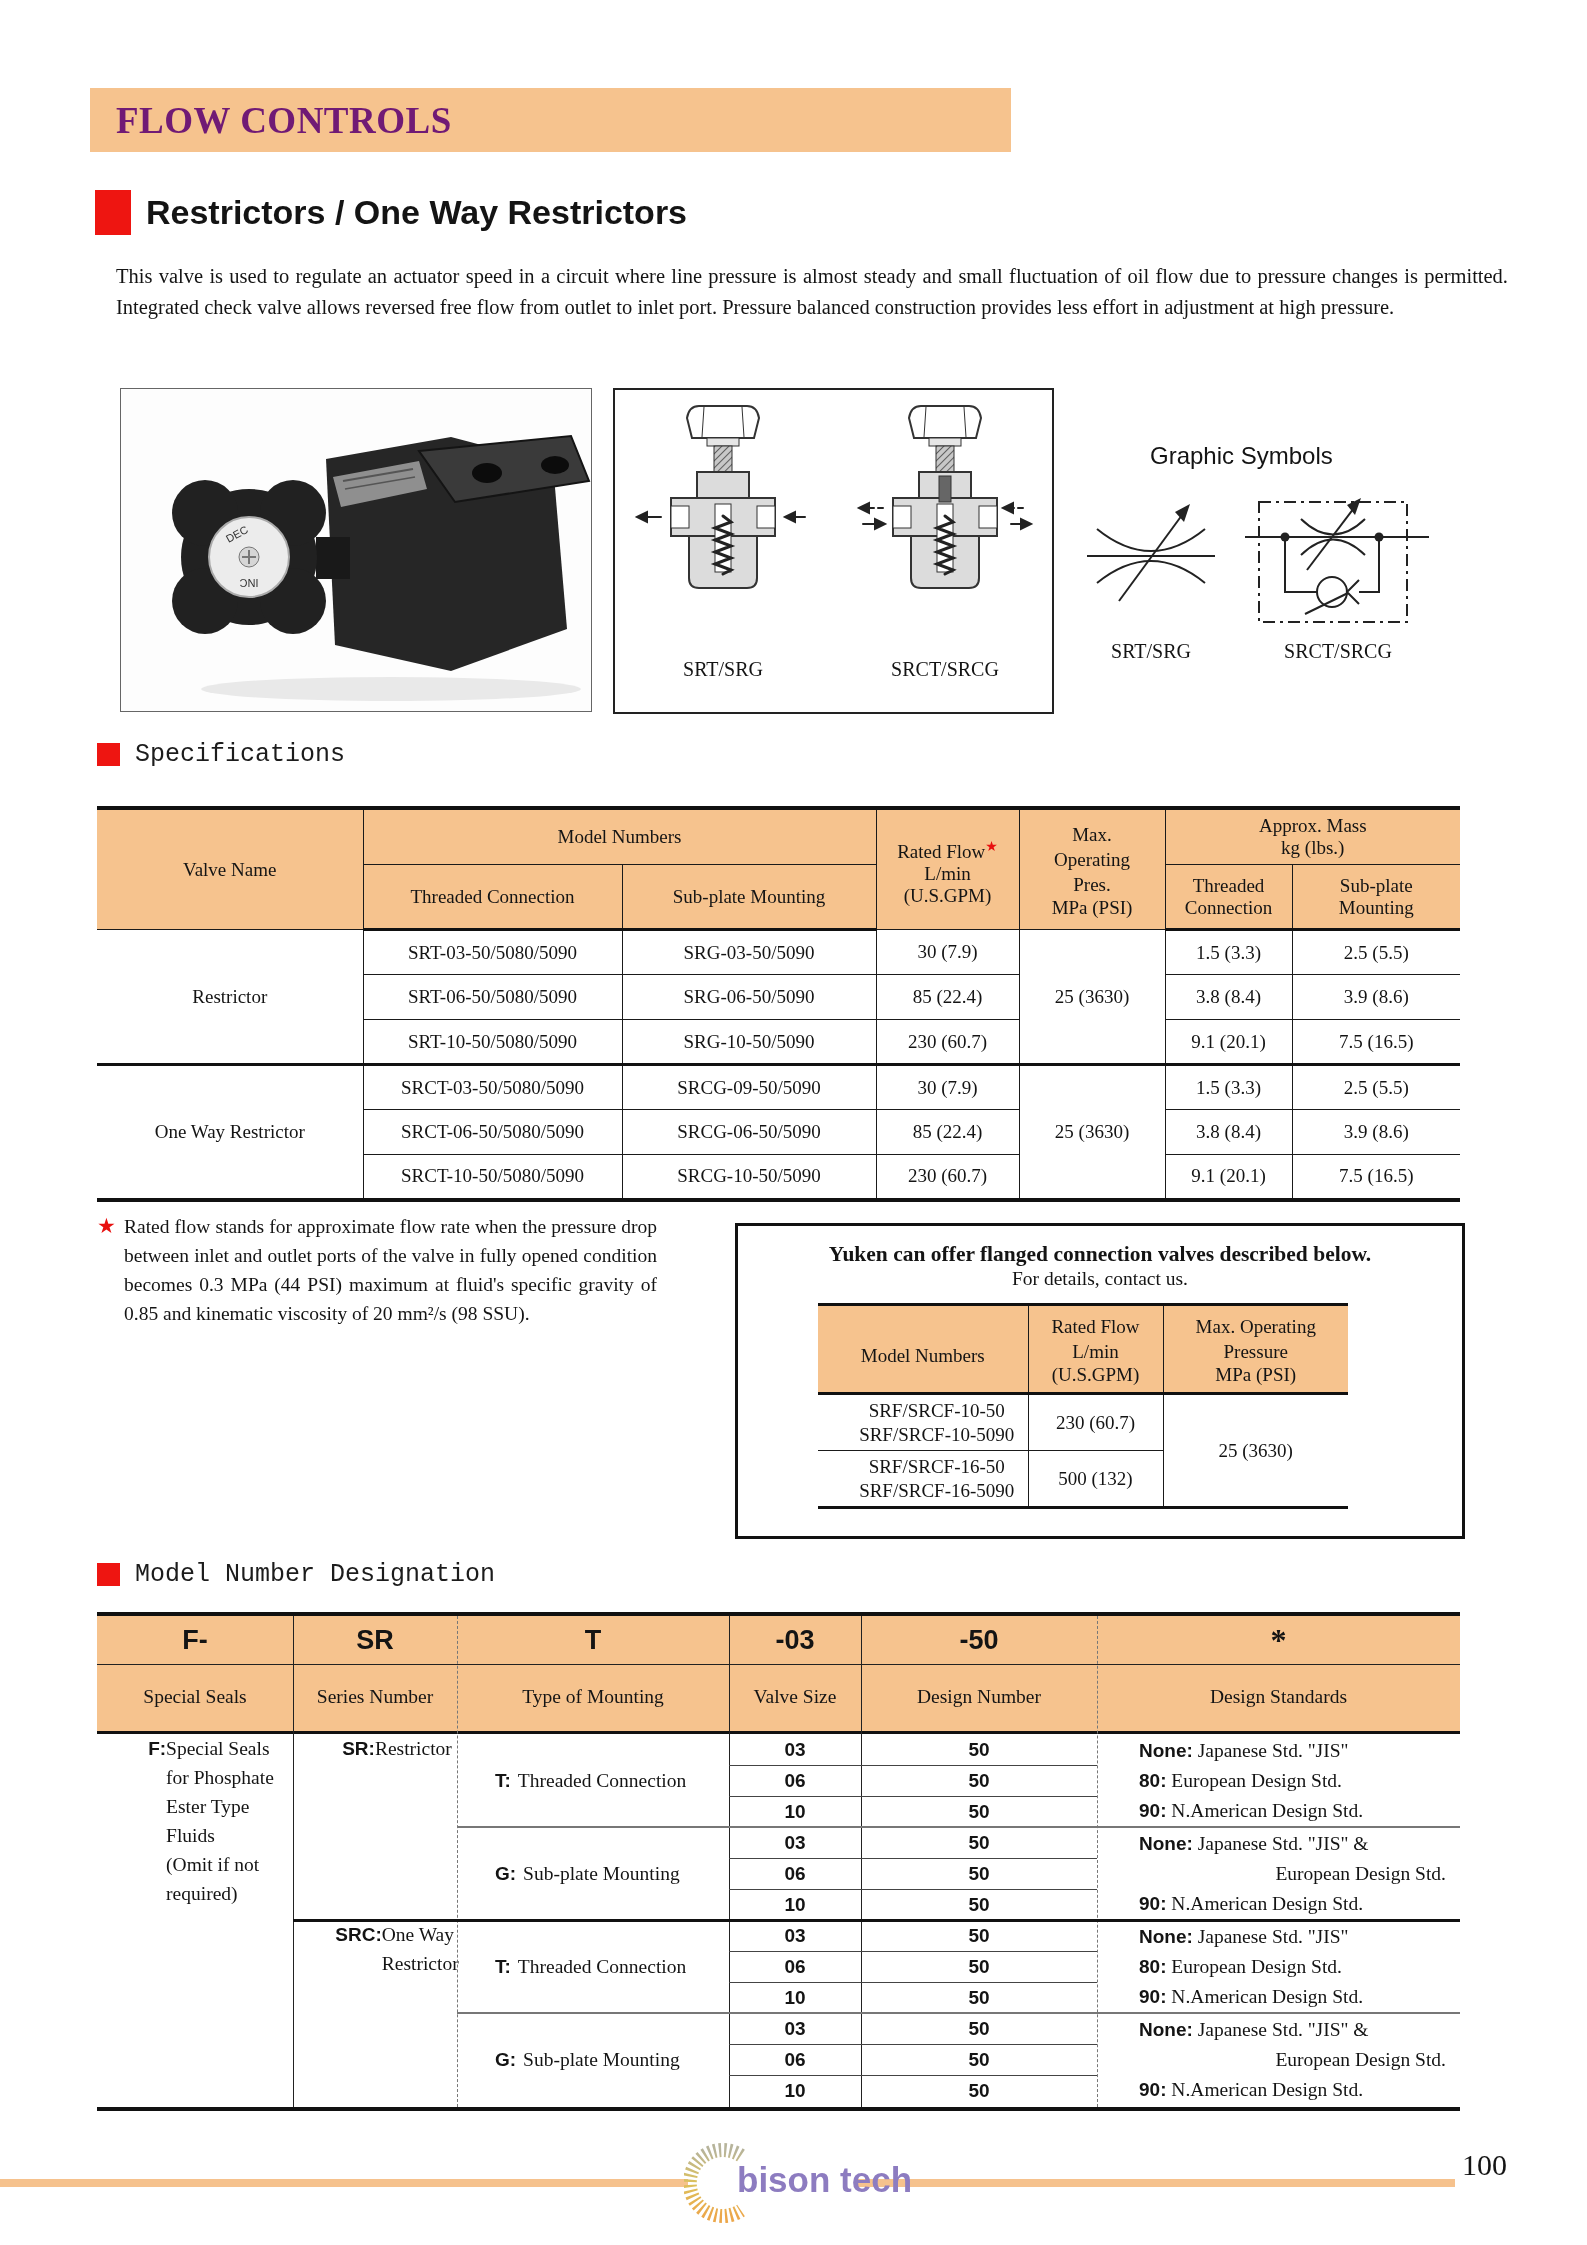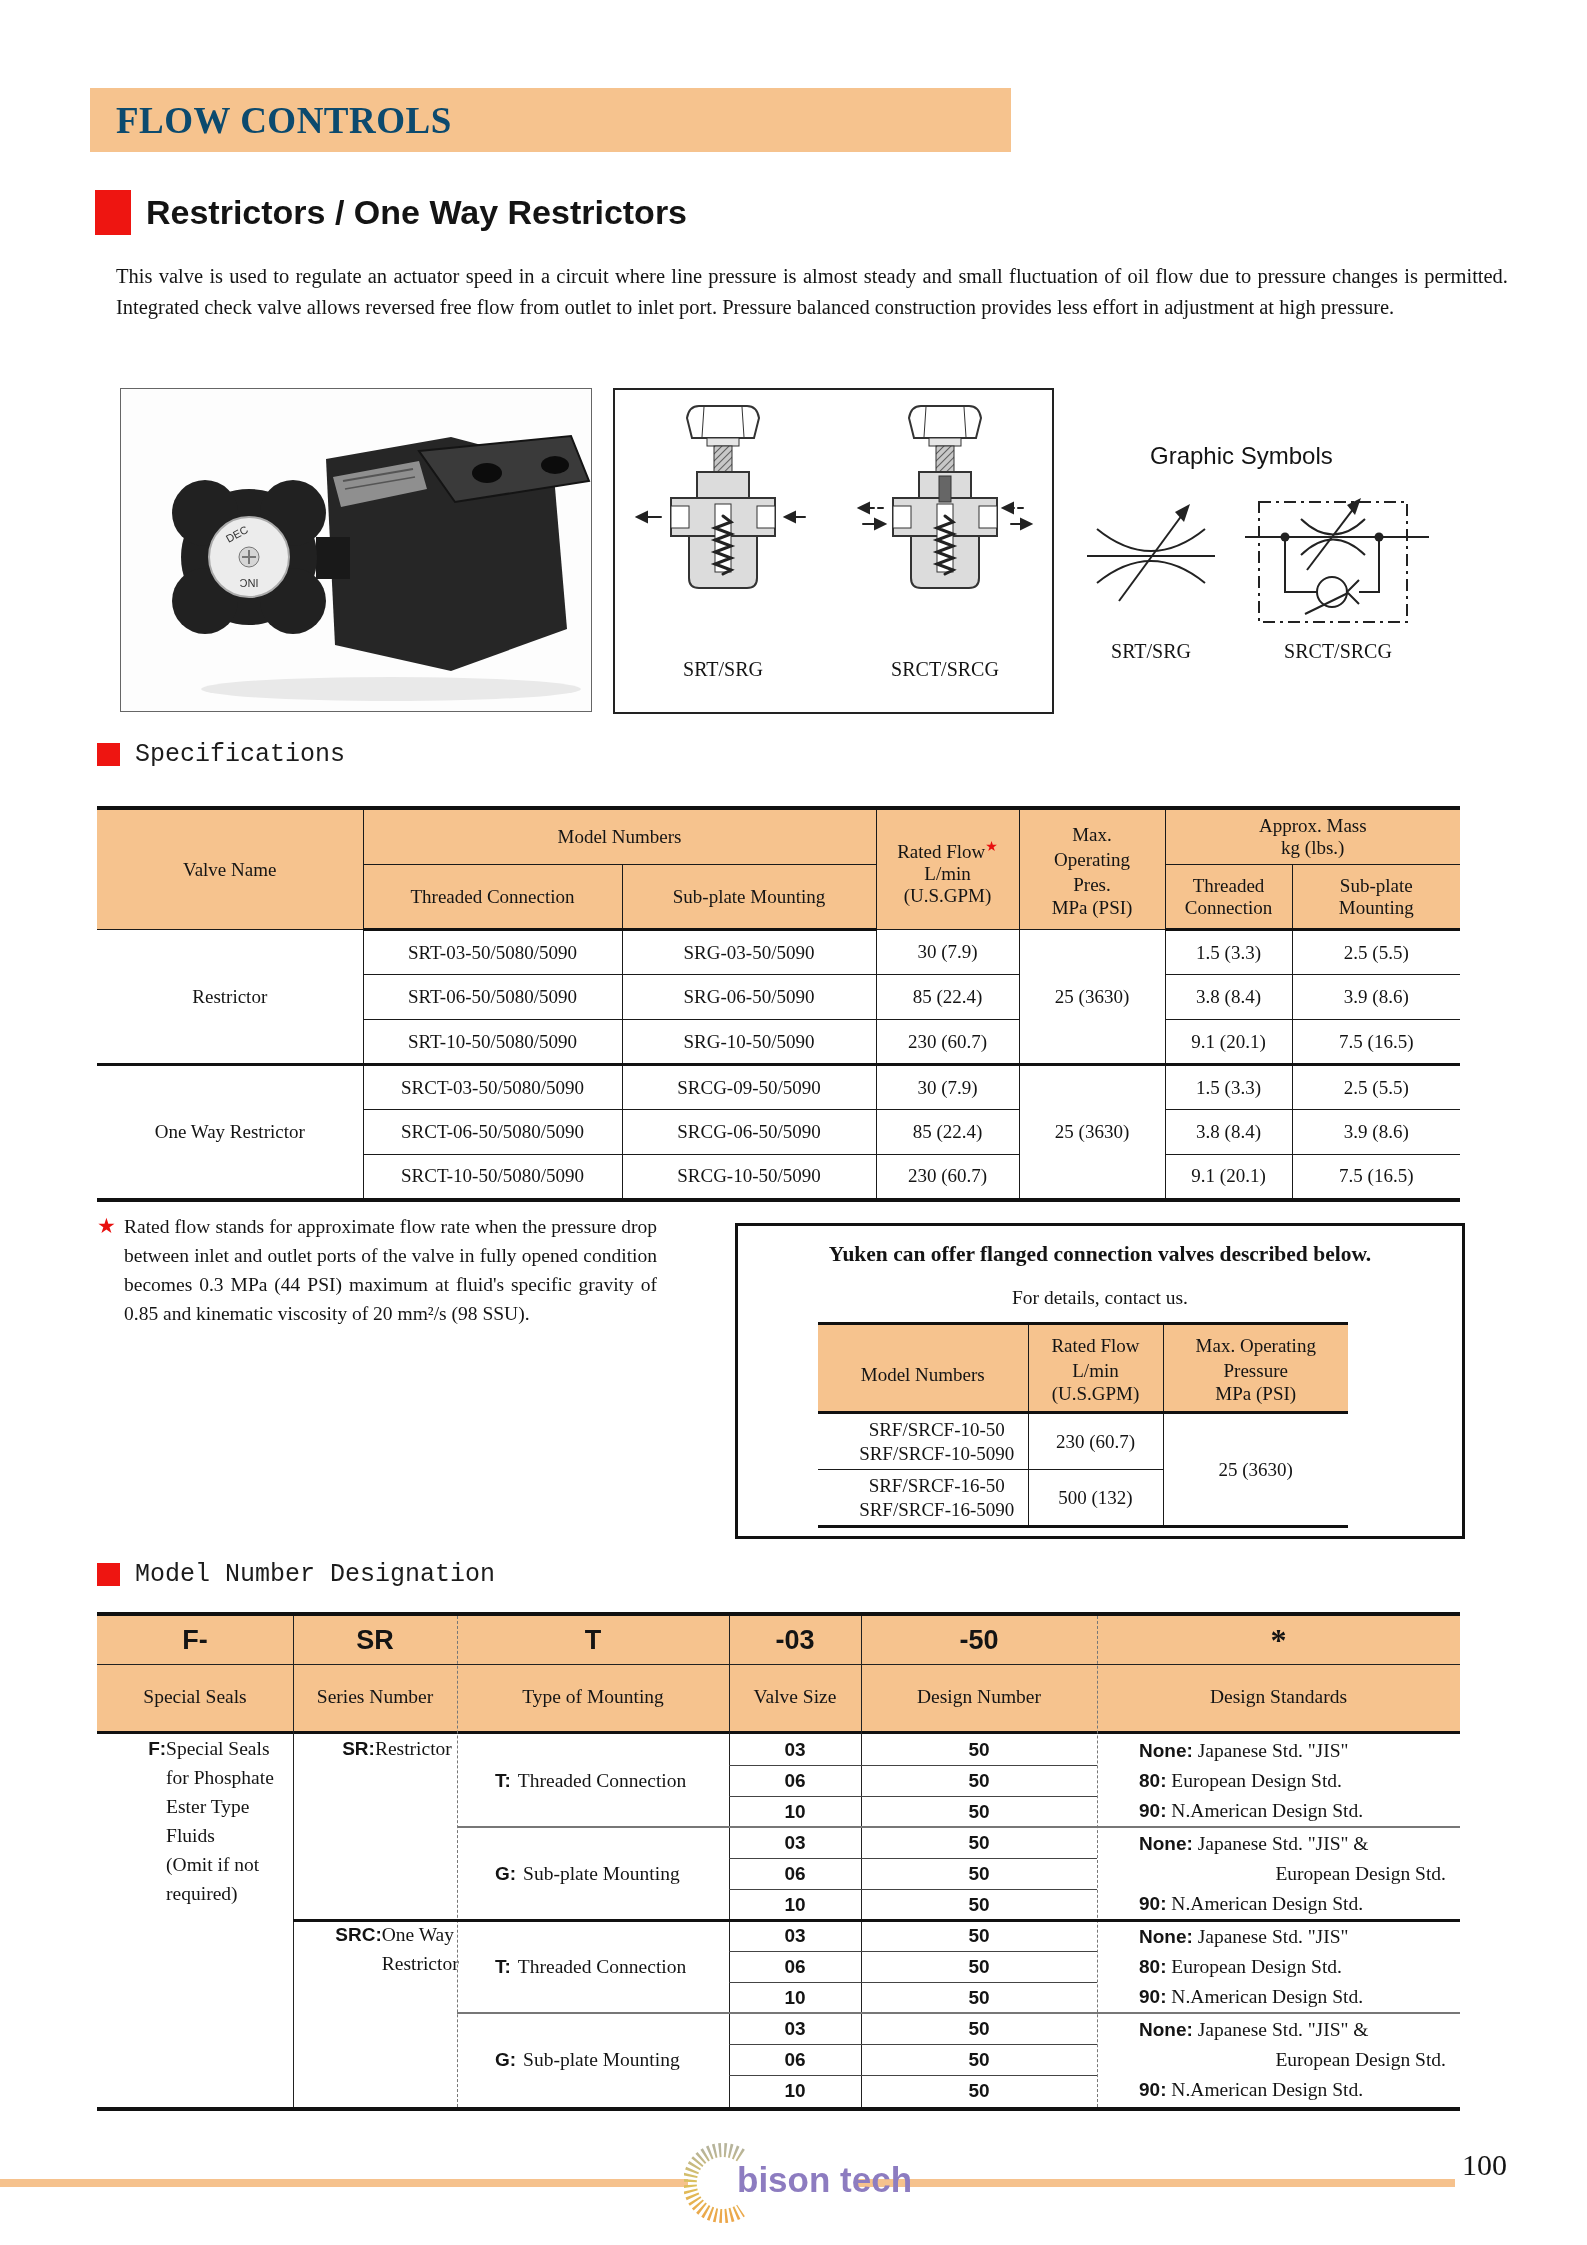--- a/index.html
+++ b/index.html
@@ -3,21 +3,21 @@
 <meta charset="utf-8">
 <style>
   html,body{margin:0;padding:0}
   body{width:1587px;height:2245px;position:relative;background:#fff;color:#141414;
        font-family:"Liberation Serif",serif;overflow:hidden}
   .abs{position:absolute}
   .pre{white-space:pre-line}
 
   
   .banner{left:90px;top:88px;width:921px;height:64px;background:#f6c38e}
-  .banner-title{color:#0c4a6e;font-size:37px;font-weight:bold;line-height:66px;padding-left:26px;letter-spacing:.5px}
+  .banner-title{color:#701a75;font-size:37px;font-weight:bold;line-height:66px;padding-left:26px;letter-spacing:.5px}
 
   
   .sec-head{display:flex;align-items:center;gap:15px}
   .red-lg{width:36px;height:45px;background:#ee1511}
   .red-sm{width:23px;height:23px;background:#ee1511}
   .h-main{font-size:34px;font-weight:bold;font-family:"Liberation Sans",sans-serif}
   .h-sub{font-size:25px;font-family:Liberation Mono, monospace;color:#1c1c1c}
 
   .intro{left:116px;top:261px;width:1392px;font-size:20.5px;line-height:31px;text-align:justify}
 
@@ -34,21 +34,21 @@
   .dtable th,.dtable td{border:1px solid #1a1a1a;font-weight:normal;padding:0;vertical-align:middle;text-align:center;font-size:19px}
   .dtable thead th{background:#f6c38e}
   .dtable thead tr:last-child th{border-bottom:3px solid #111}
   .spec{left:97px;top:806px;width:1363px}
   .spec tbody tr{height:45px}
   .spec tr.g2 td{border-top:3px solid #111}
   .vfill{height:100%;display:flex;flex-direction:column;align-items:center;justify-content:space-between}
   .star{color:#e8100f}
   .fl-box{left:735px;top:1223px;width:724px;height:310px;border:3px solid #111}
   .fl-title{margin-top:16px;text-align:center;font-size:21.5px;font-weight:bold}
-  .fl-sub{margin-top:20px;text-align:center;font-size:19.5px}
+  .fl-sub{margin-top:1px;text-align:center;font-size:19.5px}
   .fl-table{margin:13px 0 0 80px;width:530px;border-top:3px solid #111;border-bottom:3px solid #111}
   .fl-table tbody tr{height:57px}
   .fl-model{text-align:right;padding-left:28px !important;line-height:24px}
 
   
   .footnote{left:97px;top:1212px;width:560px;display:flex}
   .footnote .fstar{color:#e8100f;font-size:21px;width:27px;flex:none;font-family:"Liberation Sans",sans-serif;line-height:28px}
   .footnote p{margin:0;font-size:19.5px;line-height:29px;text-align:justify}
 
   

